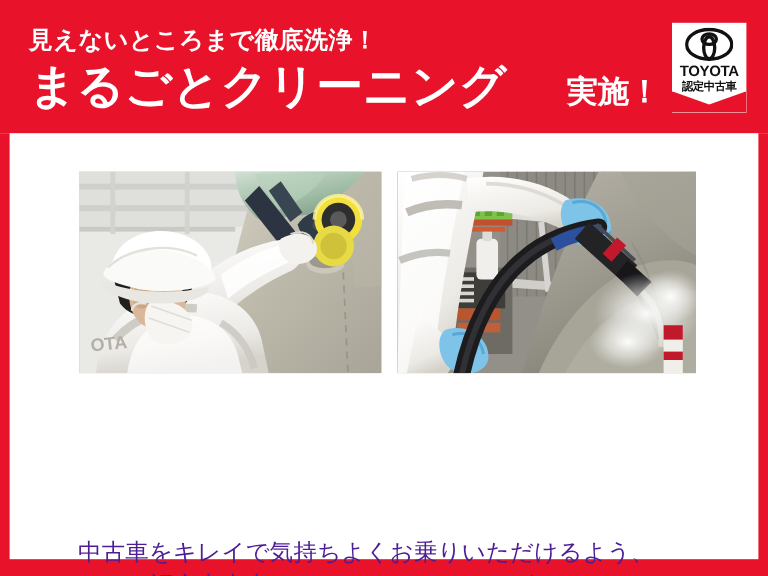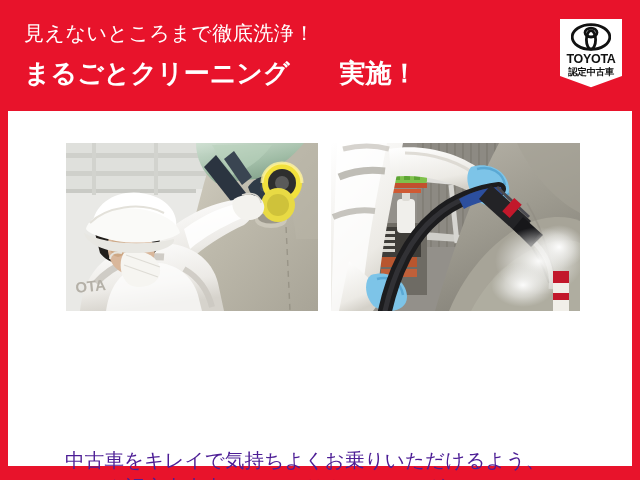--- a/index.html
+++ b/index.html
@@ -36,35 +36,35 @@
   #headline-block {
     position: absolute;
     left: 24px;
     top: 21px;
     width: 520px;
   }
 
   .kicker {
     color: #ffffff;
     font-size: 20px;
-    font-weight: normal;
+    font-weight: bold;
     letter-spacing: 0.5px;
     line-height: 24px;
     white-space: nowrap;
   }
 
   .main-line {
     margin-top: 5px;
     white-space: nowrap;
     display: block;
   }
 
   .main-big {
     color: #ffffff;
-    font-size: 26px;
+    font-size: 39px;
     font-weight: bold;
     letter-spacing: 0px;
     line-height: 46px;
     vertical-align: baseline;
   }
 
   .main-small {
     color: #ffffff;
     font-size: 26px;
     font-weight: bold;

